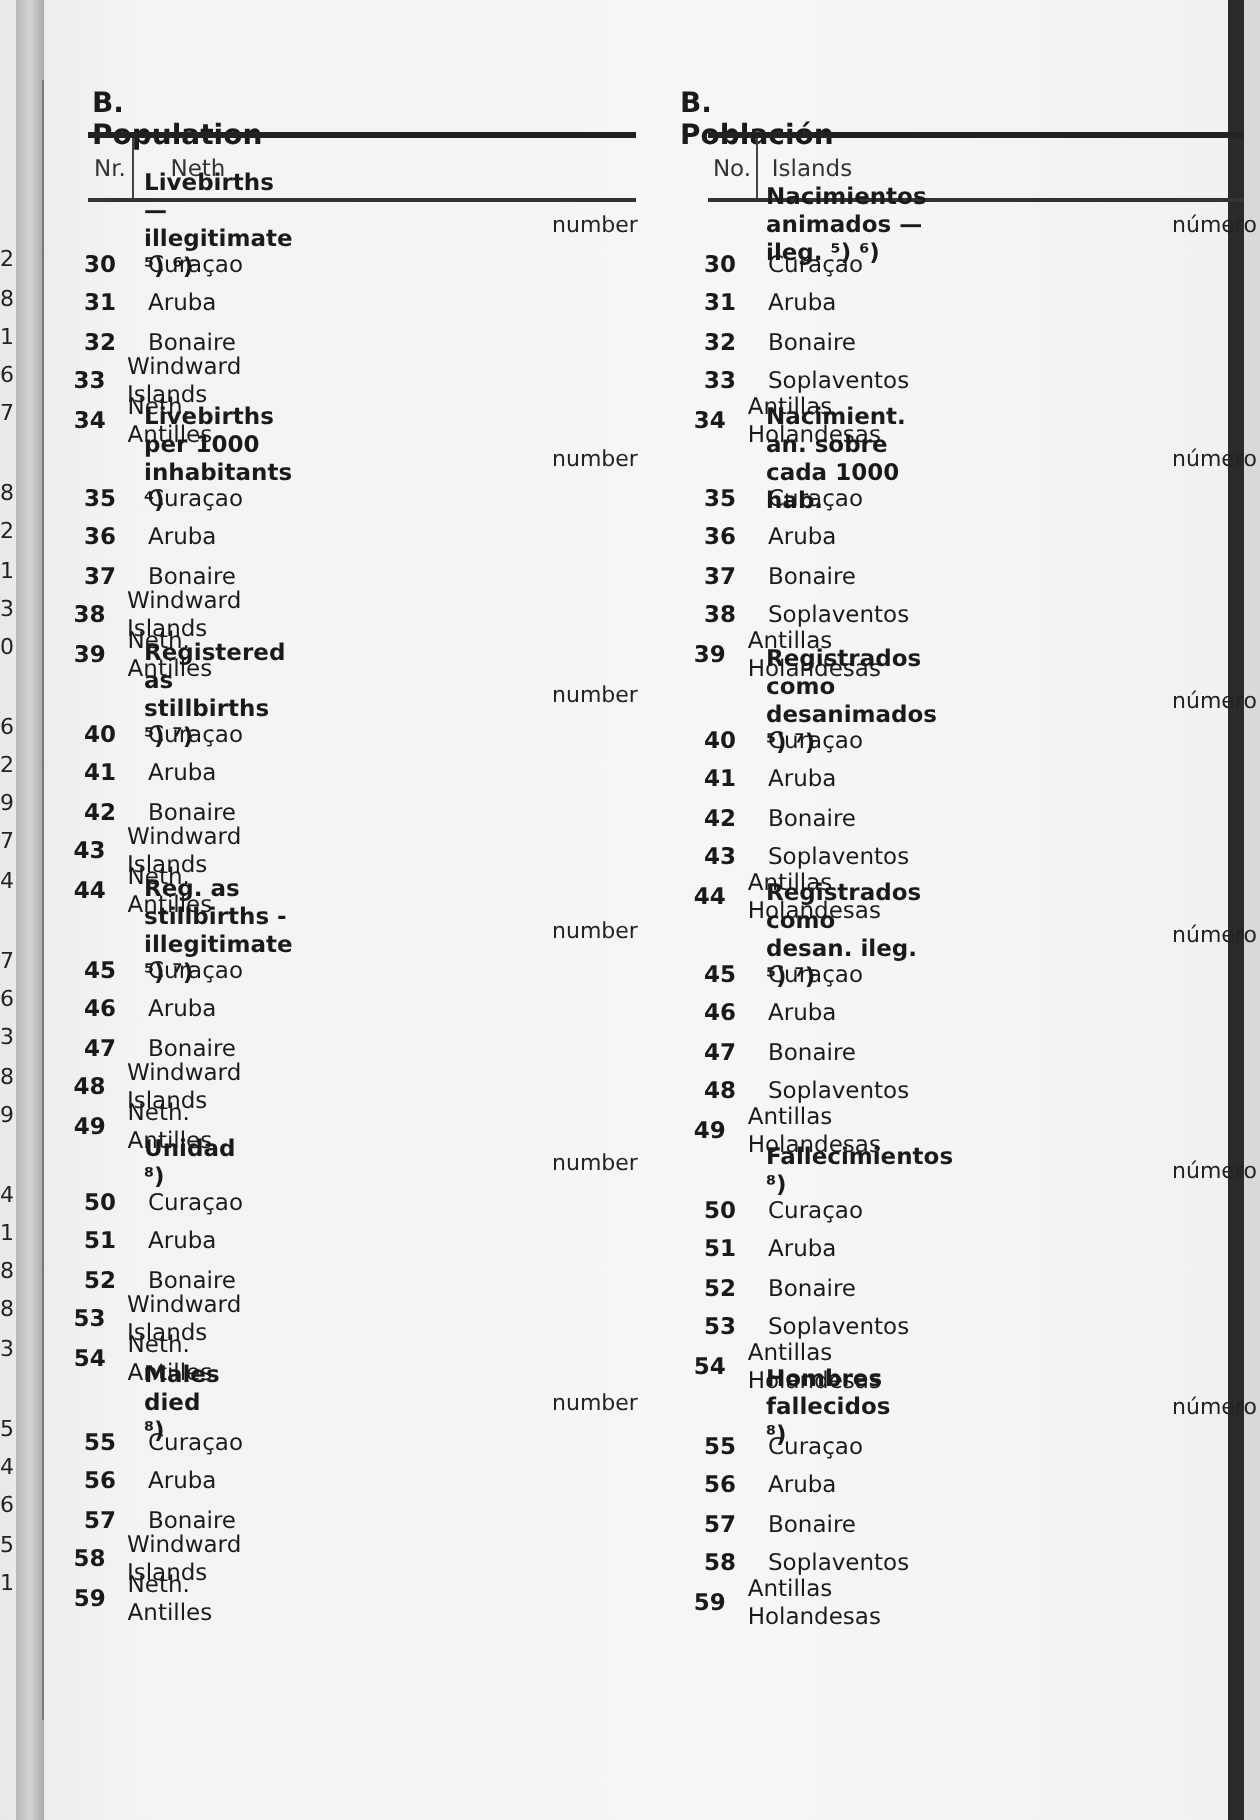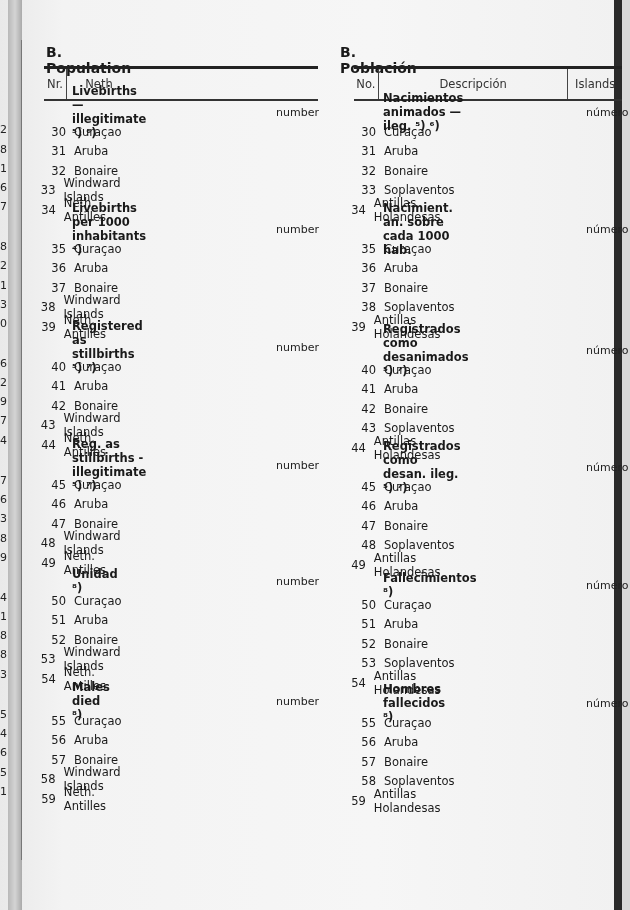--- a/index.html
+++ b/index.html
@@ -13,21 +13,21 @@
   .binding-line{position:absolute;left:21px;top:40px;width:1px;height:820px;background:#777;}
   .left-nums{position:absolute;left:0;top:0;width:8px;}
   .left-nums span{position:absolute;left:0;font-size:11px;color:#222;}
   .col{position:absolute;top:0;}
   .sec-title{position:absolute;top:44px;font-size:14px;font-weight:bold;}
   .hdr{position:absolute;top:66px;height:30px;border-top:3px solid #222;border-bottom:2px solid #333;
        display:flex;font-size:11.5px;color:#333;}
   .hdr div{display:flex;align-items:center;justify-content:center;border-right:1px solid #444;text-align:right;}
   .hdr div:last-child{border-right:none;}
   .row{position:absolute;height:18px;display:flex;align-items:center;font-size:11.5px;}
-  .num{width:32px;text-align:right;padding-right:8px;}
+  .num{width:32px;text-align:center;padding-right:8px;font-weight:bold;}
   .group{font-weight:bold;}
   .unit{position:absolute;font-size:11px;color:#222;}
 </style>
 </head>
 <body>
 
 <div class="page">
   <div class="binding"></div>
   <div class="binding-line"></div>
   <div class="edge"></div>
@@ -204,21 +204,20 @@
           <span>Neth. Antilles</span>
         </div>
       </div>
   </div>
 
   <div class="col">
     <div class="sec-title" style="left:340px">B.  Población</div>
 
     <div class="hdr" style="left:354px;width:268px">
       <div style="width:24px">No.</div>
-      <div style="width:190px">Descripción</div>
       <div style="width:54px">Islands</div>
     </div>
     <div id="right-body">
         <div class="row group" style="left: 383px; top: 103px;">Nacimientos animados — ileg. ⁵) ⁶)</div>
         <div class="unit" style="left: 586px; top: 106px;">número</div>
         <div class="row" style="left: 344px; top: 122.5px;">
           <span class="num">30</span>
           <span>Curaçao</span>
         </div>
         <div class="row" style="left: 344px; top: 142px;">

